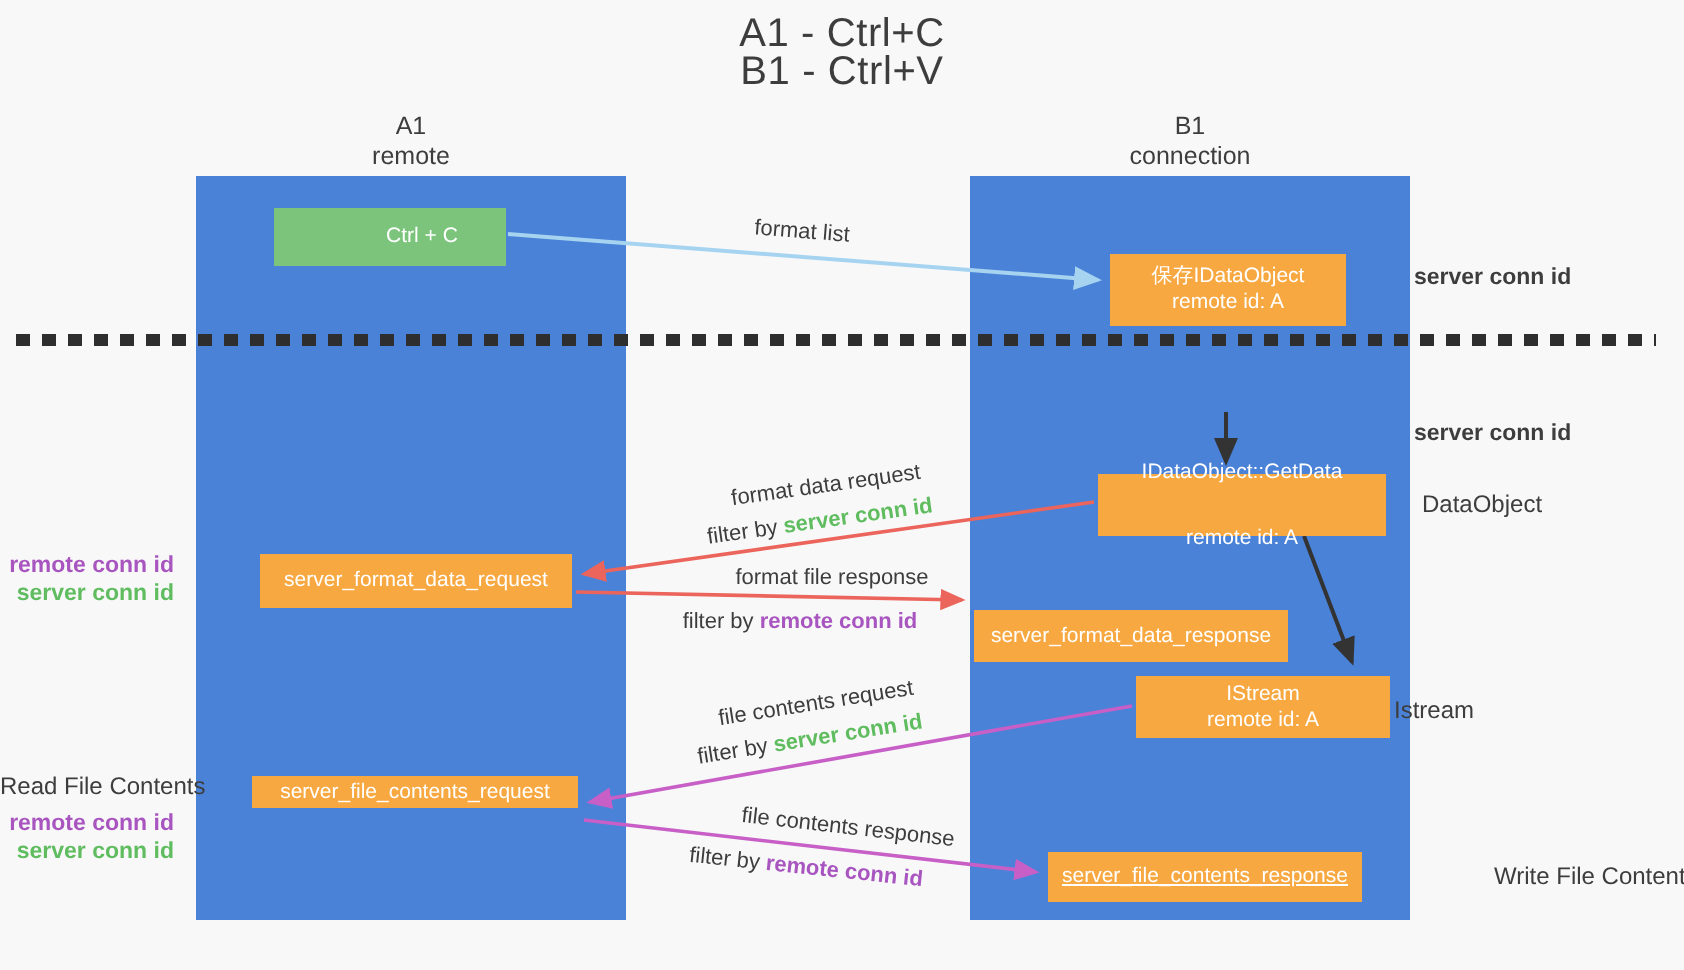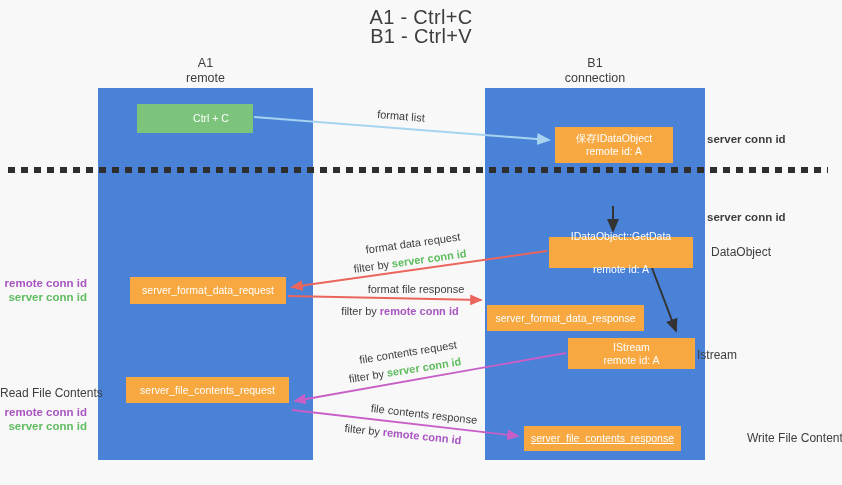--- a/index.html
+++ b/index.html
@@ -85,21 +85,21 @@
     <line class="arrow-magenta" x1="566" y1="353" x2="295" y2="401" marker-end="url(#m-magenta)"></line>
     <line class="arrow-magenta" x1="292" y1="410" x2="518" y2="436" marker-end="url(#m-magenta)"></line>
   </svg>
 
   <div class="node green" style="left:137px;top:104px;width:116px;height:29px;">
     <div>Ctrl + C</div>
   </div>
   <div class="node orange" style="left:130px;top:277px;width:156px;height:27px;">
     <div>server_format_data_request</div>
   </div>
-  <div class="node orange" style="left:126px;top:377px;width:163px;height:26px;">
+  <div class="node orange" style="left:126px;top:388px;width:163px;height:16px;">
     <div>server_file_contents_request</div>
   </div>
 
   <div class="node orange" style="left:555px;top:127px;width:118px;height:36px;">
     <div>保存IDataObject</div>
     <div>remote id: A</div>
   </div>
   <div class="node orange" style="left:549px;top:237px;width:144px;height:31px;gap:20px;">
     <div>IDataObject::GetData</div>
     <div>remote id: A</div>

